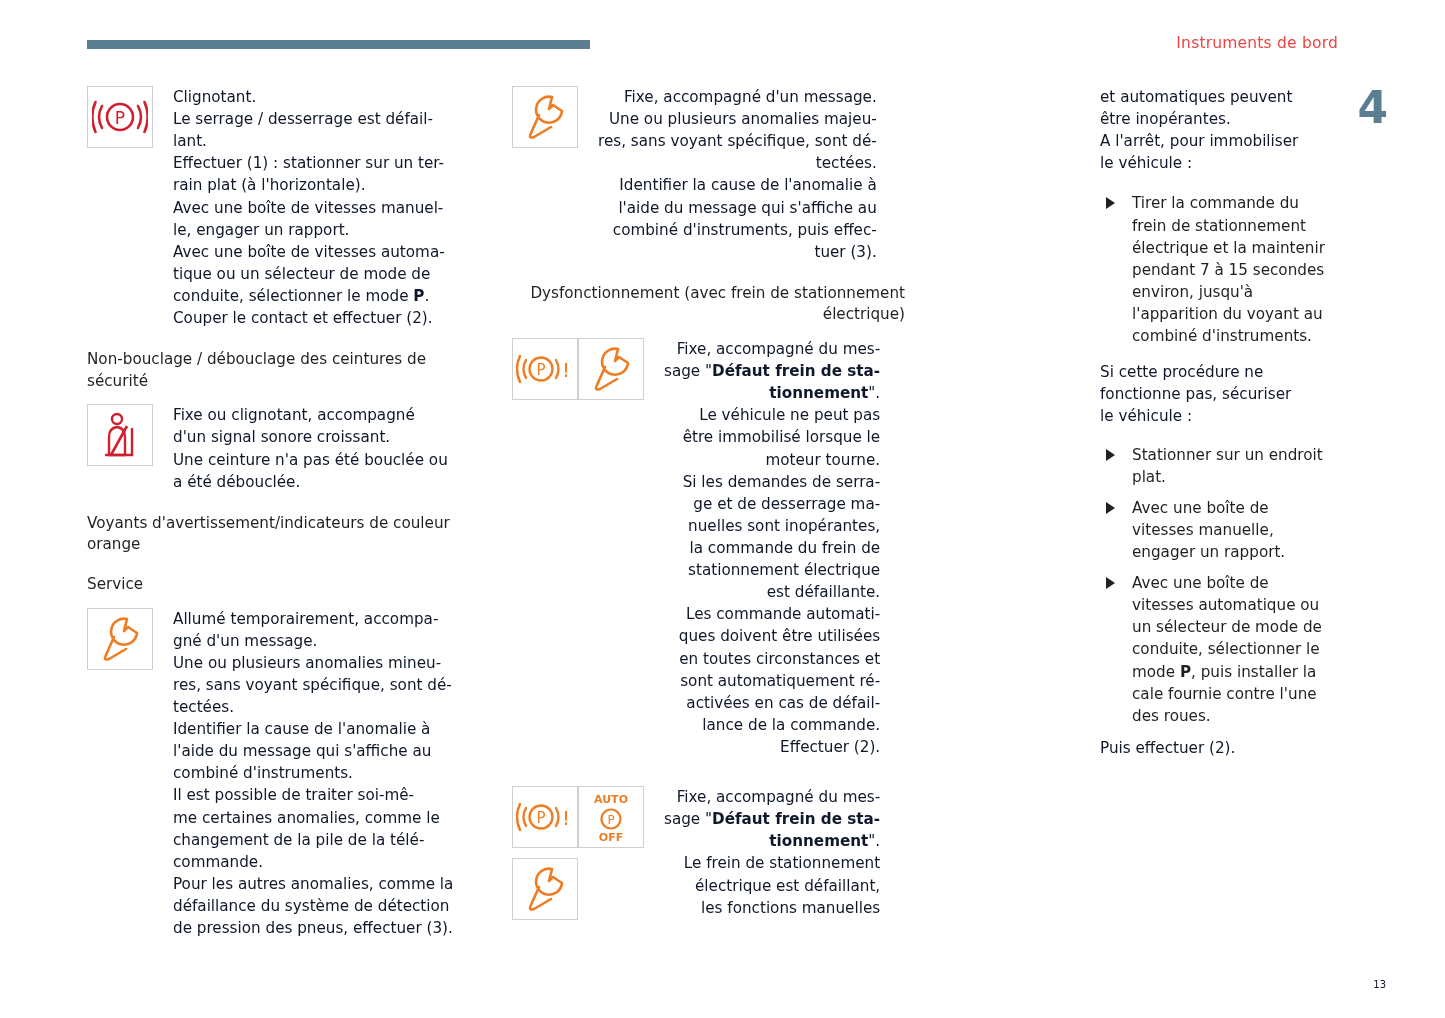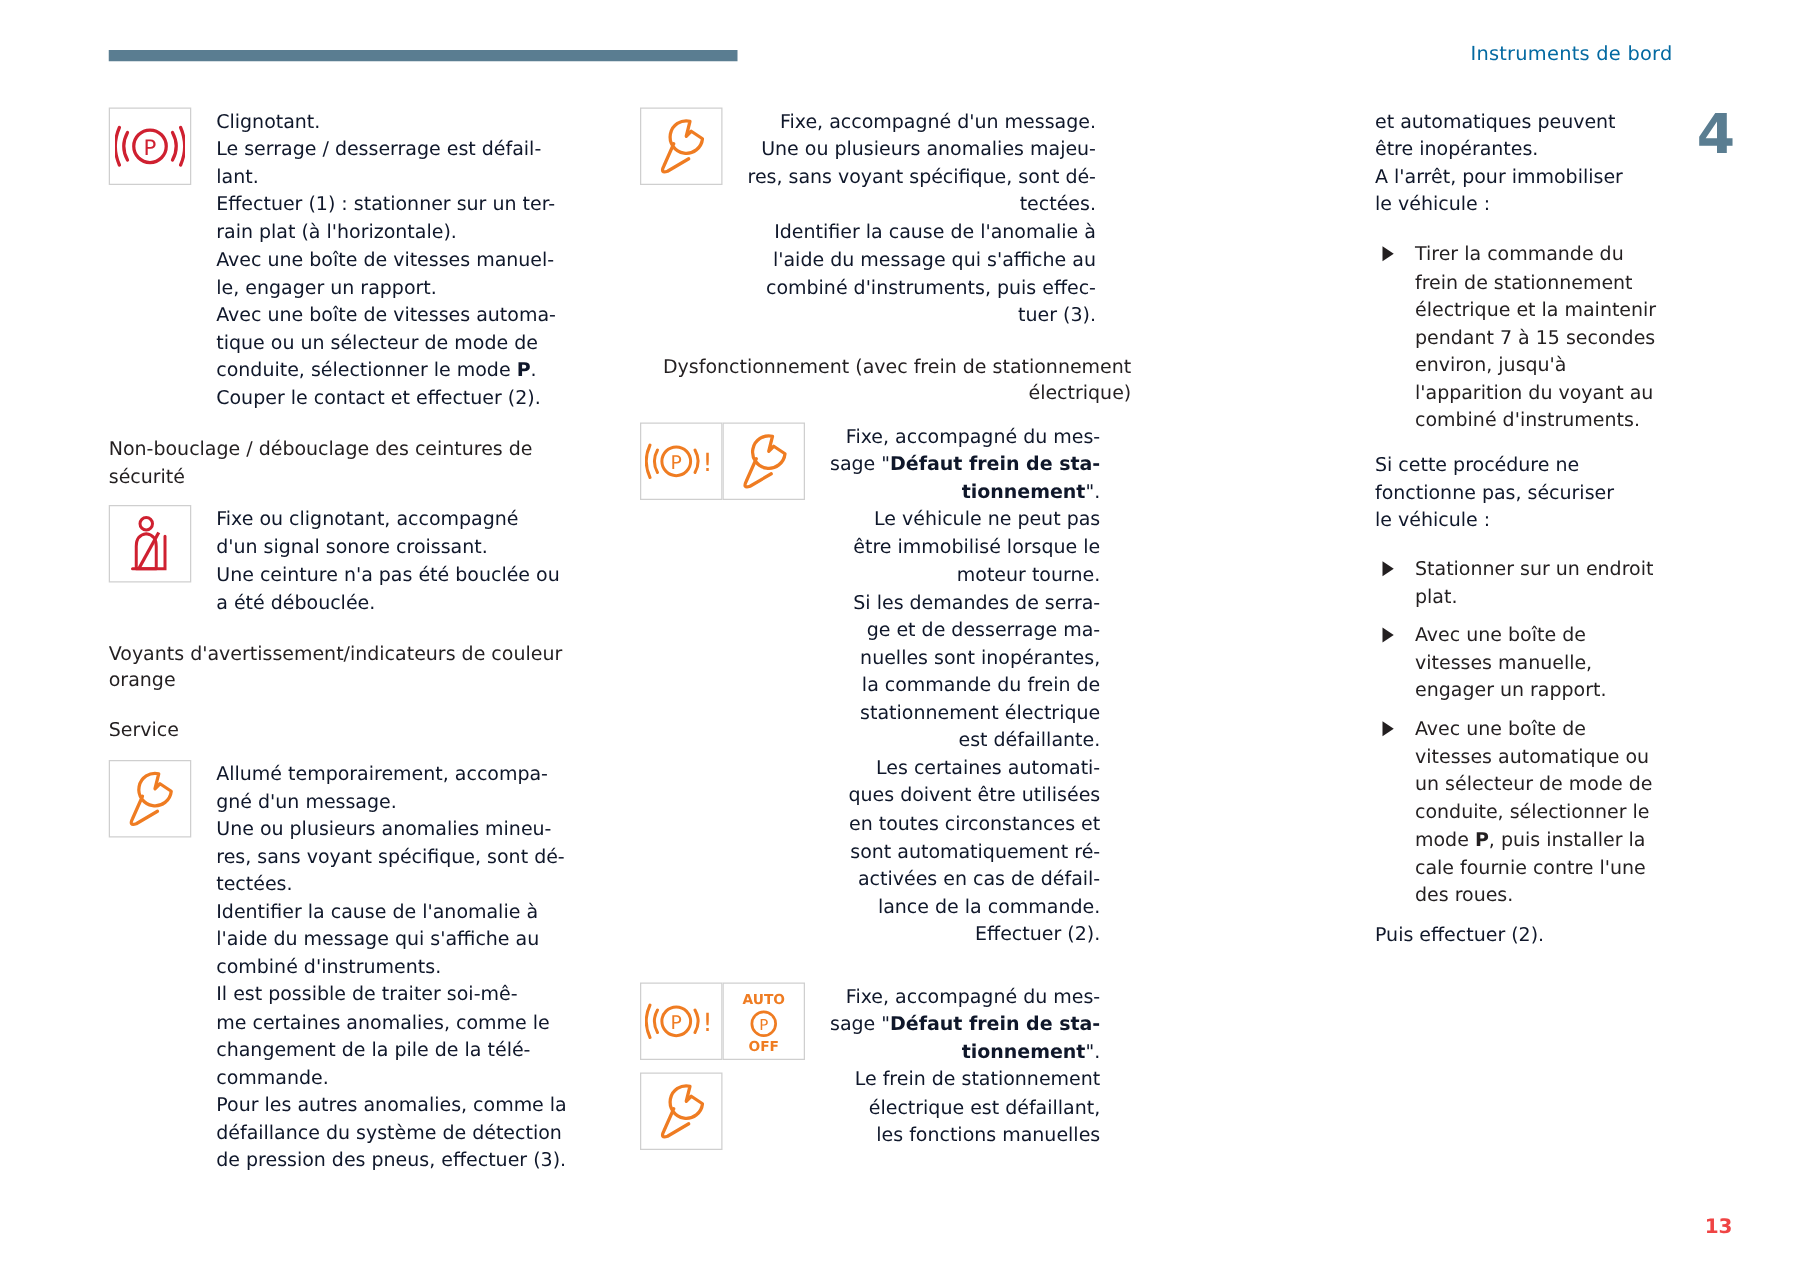--- a/index.html
+++ b/index.html
@@ -27,39 +27,39 @@
     top: 40px;
     width: 503px;
     height: 9px;
     background: #5a7d91;
   }
   .header-title {
     position: absolute;
     right: 107px;
     top: 34px;
     font-size: 15.5px;
-    color: #0369a1;
+    color: #ef4444;
     letter-spacing: 0.2px;
   }
   .chapter-number {
     position: absolute;
     right: 57px;
     top: 86px;
     font-size: 44px;
     font-weight: bold;
     color: #5a7d91;
     line-height: 1;
   }
   .page-number {
     position: absolute;
     right: 59px;
     bottom: 28px;
-    font-size: 16px;
-    font-weight: bold;
-    color: #ef4444;
+    font-size: 10px;
+    font-weight: normal;
+    color: #0f172a;
   }
   
   .col {
     position: absolute;
     top: 86px;
   }
   .col1 { left: 87px;  width: 393px; }
   .col2 { left: 512px; width: 393px; text-align: right; }
   .col3 { left: 1100px; width: 232px; }
   
@@ -271,21 +271,21 @@
         <p><span class="bold">tionnement</span><span>".</span></p>
         <p>Le véhicule ne peut pas</p>
         <p>être immobilisé lorsque le</p>
         <p>moteur tourne.</p>
         <p>Si les demandes de serra-</p>
         <p>ge et de desserrage ma-</p>
         <p>nuelles sont inopérantes,</p>
         <p>la commande du frein de</p>
         <p>stationnement électrique</p>
         <p>est défaillante.</p>
-        <p>Les certaines automati-</p>
+        <p>Les commande automati-</p>
         <p>ques doivent être utilisées</p>
         <p>en toutes circonstances et</p>
         <p>sont automatiquement ré-</p>
         <p>activées en cas de défail-</p>
         <p>lance de la commande.</p>
         <p>Effectuer (2).</p>
       </div>
     </div>
 
     <div class="row" style="margin-top:28px;">

